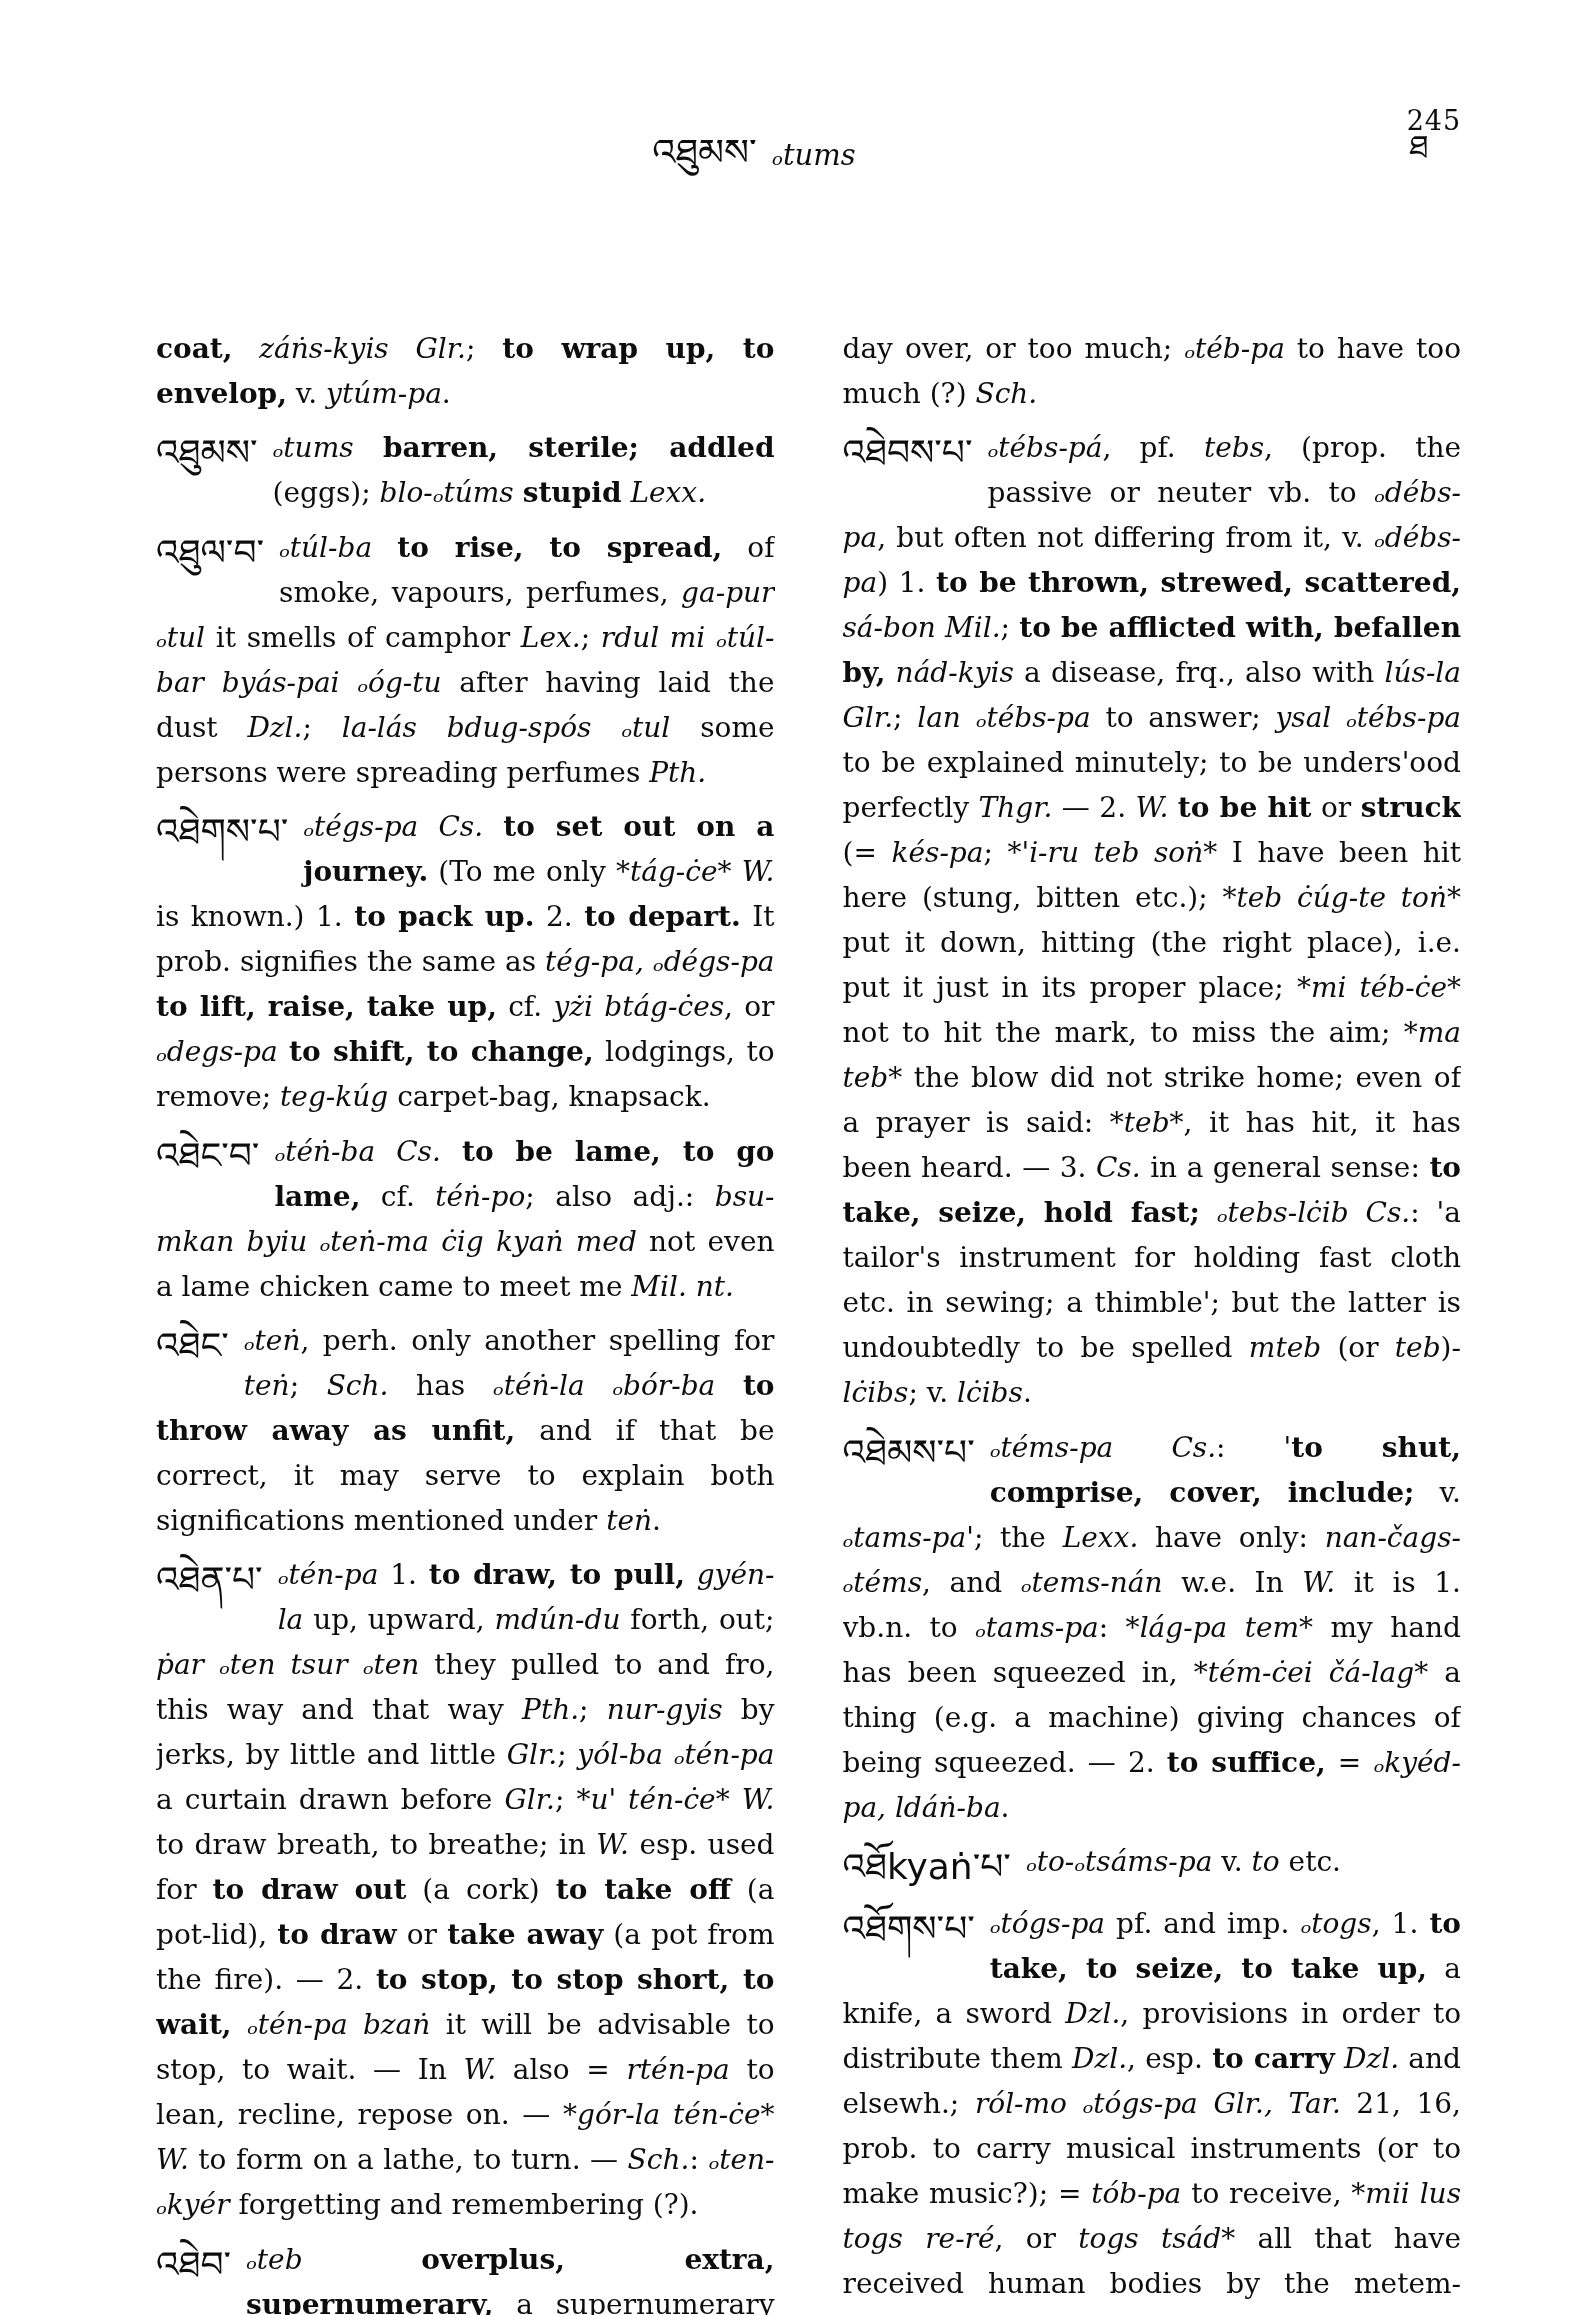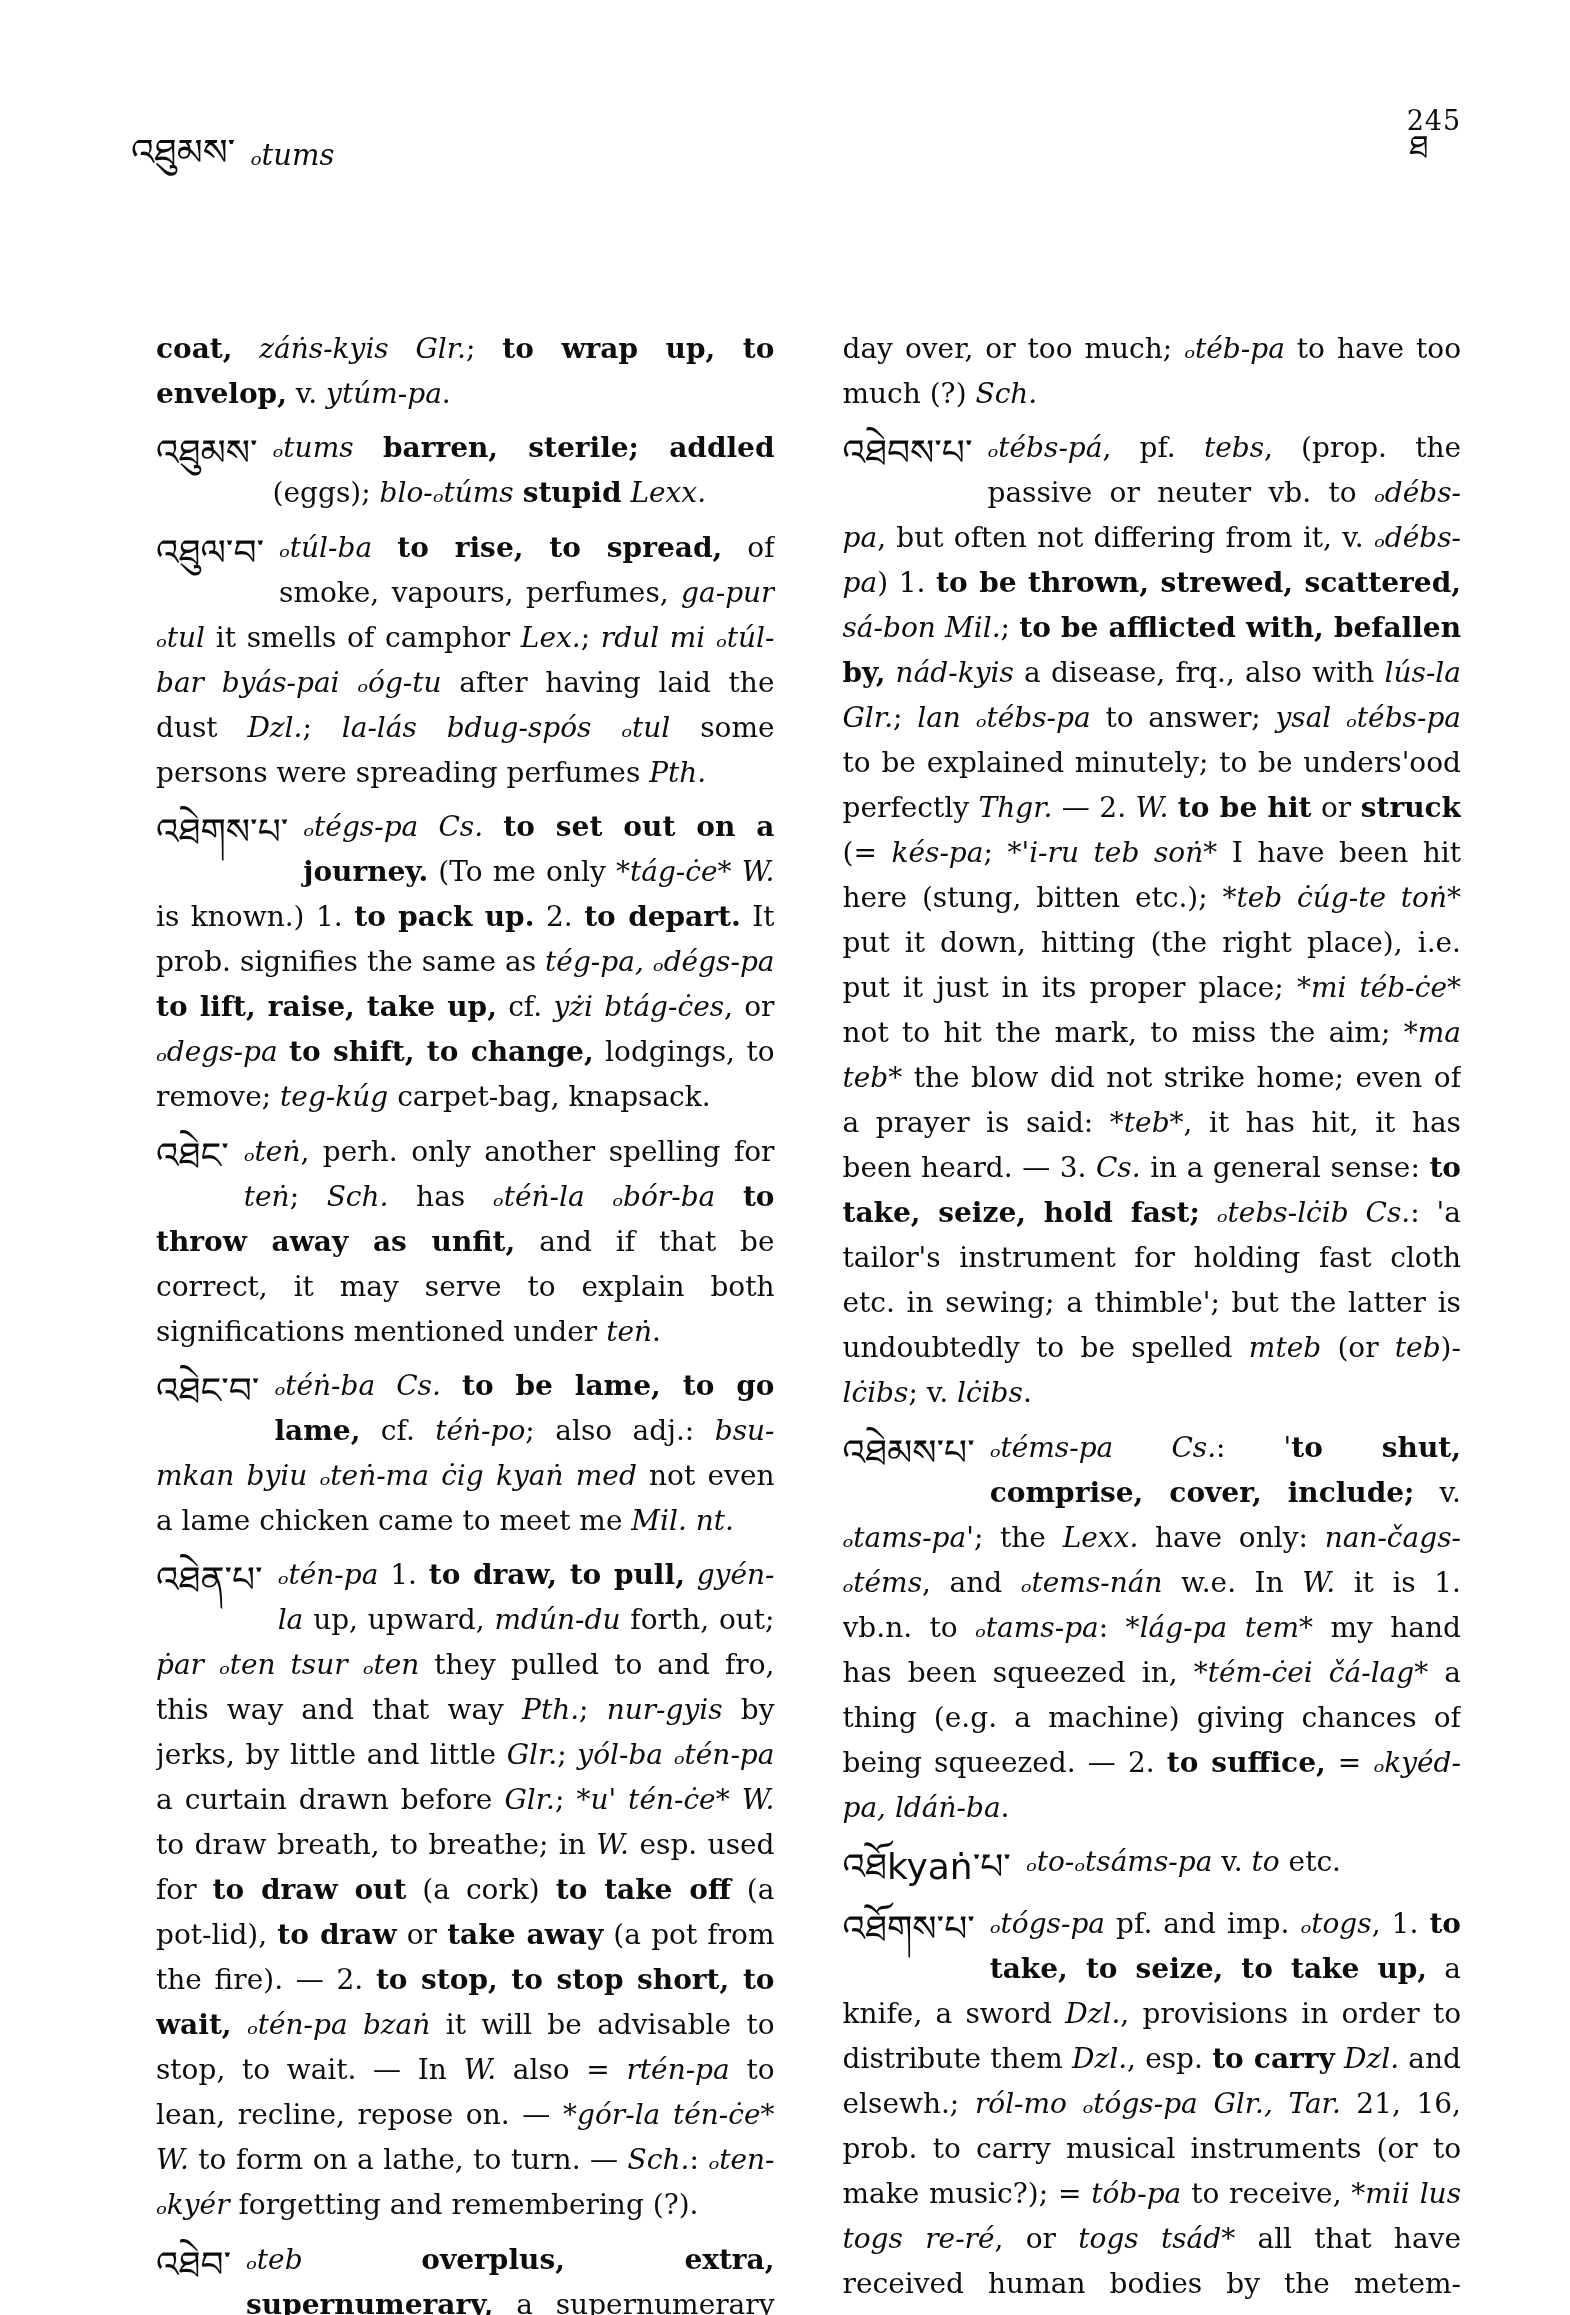--- a/index.html
+++ b/index.html
@@ -18,20 +18,21 @@
     background: #ffffff;
   }
   .header {
     position: relative;
     display: flex;
     align-items: flex-end;
     margin-bottom: 111px;
   }
   .hdr-col {
     flex: 1 1 0;
+    text-align: center;
     white-space: nowrap;
   }
   .tib {
     font-family: "DejaVu Sans", "DejaVu Serif", sans-serif;
   }
   .hdr-tib { font-size: 37px; }
   .hdr-translit {
     font-style: italic;
     font-size: 29px;
     margin-left: 15px;
@@ -99,25 +100,25 @@
 
   <div class="entry">
     <span class="tib entry-tib">འཐུལ་བ་</span><span class="entry-text"><i>ₒtúl-ba</i> <b>to rise, to spread,</b> of smoke, vapours, perfumes, <i>ga-pur ₒtul</i> it smells of camphor <i>Lex.</i>; <i>rdul mi ₒtúl-bar byás-pai ₒóg-tu</i> after having laid the dust <i>Dzl.</i>; <i>la-lás bdug-spós ₒtul</i> some persons were spreading perfumes <i>Pth.</i></span>
   </div>
 
   <div class="entry">
     <span class="tib entry-tib">འཐེགས་པ་</span><span class="entry-text"><i>ₒtégs-pa Cs.</i> <b>to set out on a journey.</b> (To me only *<i>tág-ċe</i>* <i>W.</i> is known.) 1. <b>to pack up.</b> 2. <b>to depart.</b> It prob. signifies the same as <i>tég-pa, ₒdégs-pa</i> <b>to lift, raise, take up,</b> cf. <i>yżi btág-ċes</i>, or <i>ₒdegs-pa</i> <b>to shift, to change,</b> lodgings, to remove; <i>teg-kúg</i> carpet-bag, knapsack.</span>
   </div>
 
   <div class="entry">
-    <span class="tib entry-tib">འཐེང་</span><span class="entry-text"><i>ₒteṅ</i>, perh. only another spelling for <i>teṅ</i>; <i>Sch.</i> has <i>ₒtéṅ-la ₒbór-ba</i> <b>to throw away as unfit,</b> and if that be correct, it may serve to explain both significations mentioned under <i>teṅ</i>.</span>
+    <span class="tib entry-tib">འཐེང་བ་</span><span class="entry-text"><i>ₒtéṅ-ba Cs.</i> <b>to be lame, to go lame,</b> cf. <i>téṅ-po</i>; also adj.: <i>bsu-mkan byiu ₒteṅ-ma ċig kyaṅ med</i> not even a lame chicken came to meet me <i>Mil. nt.</i></span>
   </div>
 
   <div class="entry">
-    <span class="tib entry-tib">འཐེང་བ་</span><span class="entry-text"><i>ₒtéṅ-ba Cs.</i> <b>to be lame, to go lame,</b> cf. <i>téṅ-po</i>; also adj.: <i>bsu-mkan byiu ₒteṅ-ma ċig kyaṅ med</i> not even a lame chicken came to meet me <i>Mil. nt.</i></span>
+    <span class="tib entry-tib">འཐེང་</span><span class="entry-text"><i>ₒteṅ</i>, perh. only another spelling for <i>teṅ</i>; <i>Sch.</i> has <i>ₒtéṅ-la ₒbór-ba</i> <b>to throw away as unfit,</b> and if that be correct, it may serve to explain both significations mentioned under <i>teṅ</i>.</span>
   </div>
 
   <div class="entry">
     <span class="tib entry-tib">འཐེན་པ་</span><span class="entry-text"><i>ₒtén-pa</i> 1. <b>to draw, to pull,</b> <i>gyén-la</i> up, upward, <i>mdún-du</i> forth, out; <i>ṗar ₒten tsur ₒten</i> they pulled to and fro, this way and that way <i>Pth.</i>; <i>nur-gyis</i> by jerks, by little and little <i>Glr.</i>; <i>yól-ba ₒtén-pa</i> a curtain drawn before <i>Glr.</i>; *<i>u' tén-ċe</i>* <i>W.</i> to draw breath, to breathe; in <i>W.</i> esp. used for <b>to draw out</b> (a cork) <b>to take off</b> (a pot-lid), <b>to draw</b> or <b>take away</b> (a pot from the fire). — 2. <b>to stop, to stop short, to wait,</b> <i>ₒtén-pa bzaṅ</i> it will be advisable to stop, to wait. — In <i>W.</i> also = <i>rtén-pa</i> to lean, recline, repose on. — *<i>gór-la tén-ċe</i>* <i>W.</i> to form on a lathe, to turn. — <i>Sch.</i>: <i>ₒten-ₒkyér</i> forgetting and remembering (?).</span>
   </div>
 
   <div class="entry">
     <span class="tib entry-tib">འཐེབ་</span><span class="entry-text"><i>ₒteb</i> <b>overplus, extra, supernumerary,</b>  a supernumerary dress ;  to wrap up in an extra blanket ;  one</span>
   </div>
 </div>

